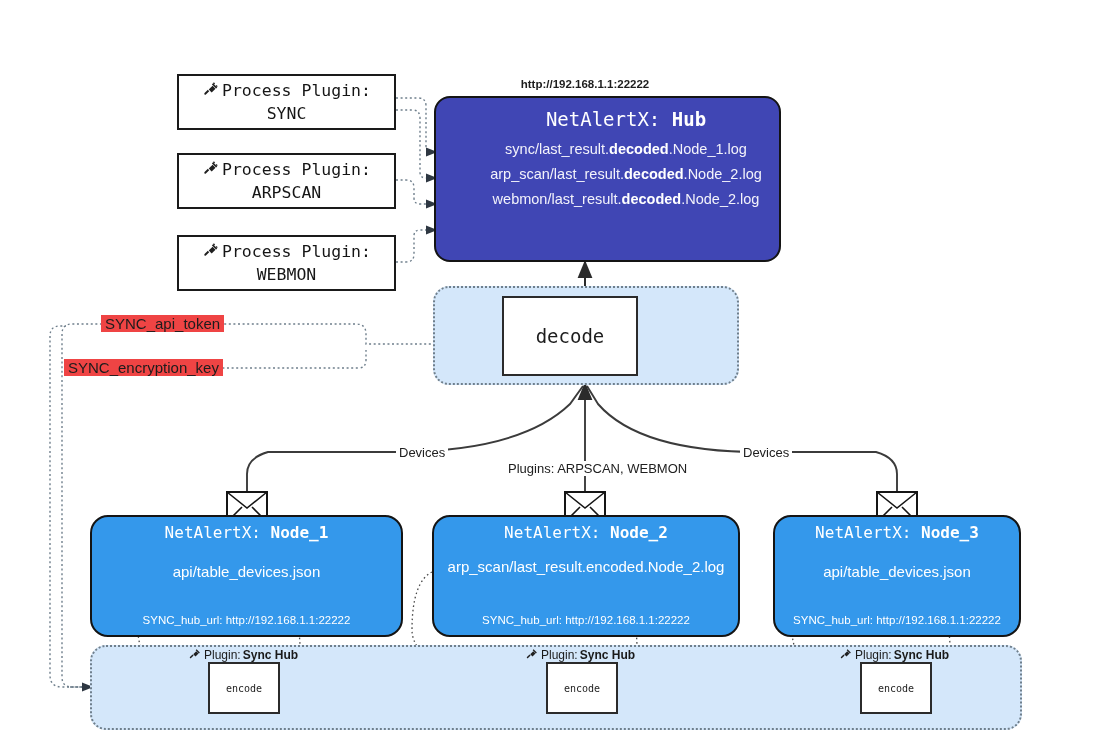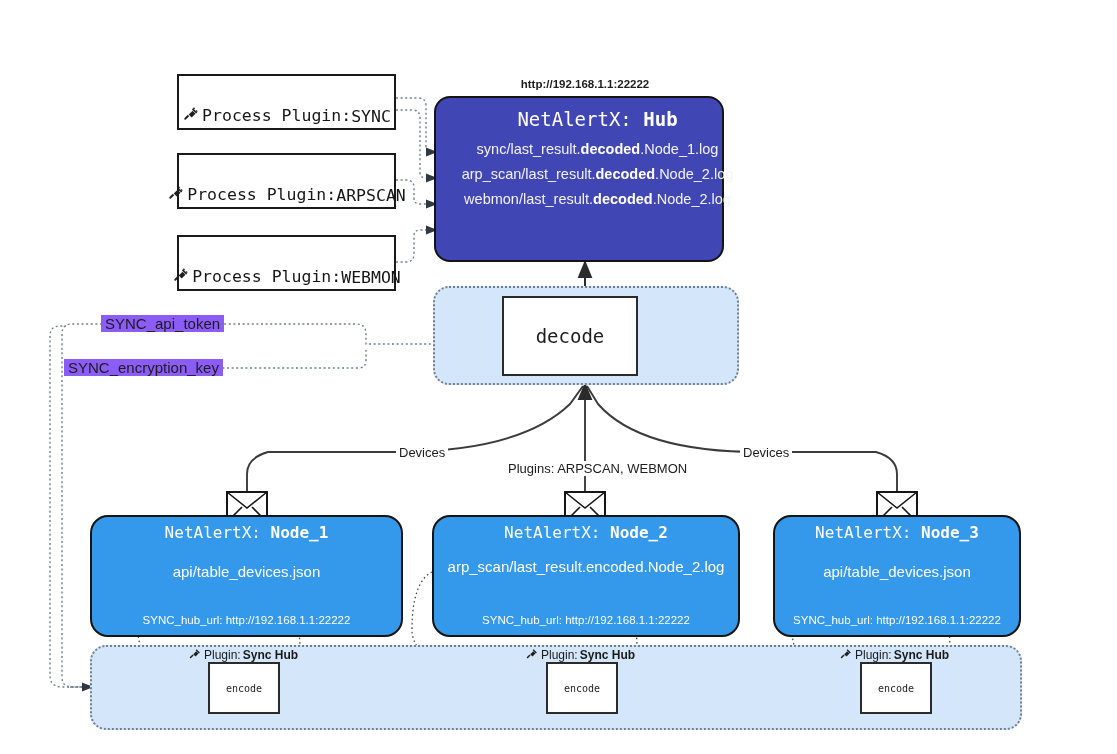--- a/index.html
+++ b/index.html
@@ -40,22 +40,22 @@
   
   .box { position: absolute; }
 
   .procbox {
     border: 2px solid #1a1a1a;
     background: #ffffff;
     font-family: "DejaVu Sans Mono", "Liberation Mono", monospace;
     font-size: 16.5px;
     color: #161616;
     display: flex;
-    flex-direction: row;
-    align-items: flex-end;
+    flex-direction: column;
+    align-items: center;
     justify-content: center;
     line-height: 1.35;
     text-align: center;
   }
   .procbox .l1 { display: flex; align-items: center; gap: 2px; white-space: nowrap; }
   .procbox .l2 { white-space: nowrap; }
 
   .hubbox {
     background: #4046b4;
     border: 2.5px solid #141414;
@@ -145,21 +145,21 @@
     color: #202020;
     white-space: nowrap;
     background: #ffffff;
     padding: 0 3px;
   }
   .key-label {
     position: absolute;
     font-size: 15px;
     color: #1c1c1c;
     white-space: nowrap;
-    background: #8b5cf6;
+    background: #ef4444;
     padding: 0 4px;
   }
   .plugin-tag {
     position: absolute;
     font-size: 12px;
     color: #1a1a1a;
     white-space: nowrap;
     display: flex;
     align-items: center;
     gap: 2px;
@@ -281,21 +281,21 @@
             </g>
           </svg>
       </span>
       <span>Process Plugin:</span>
     </span>
     <span class="l2">WEBMON</span>
   </div>
 
   <div class="url-label" style="left:434px; top:78px; width:302px;">http://192.168.1.1:22222</div>
 
-  <div class="box hubbox" style="left:434px; top:96px; width:290px; height:166px;padding-left:47px;">
+  <div class="box hubbox" style="left:434px; top:96px; width:347px; height:166px;padding-left:47px;">
     <div class="hub-title">
       <span>NetAlertX:</span>
       <b>Hub</b>
     </div>
     <div class="hub-line">
       <span>sync/last_result.</span><b>decoded</b><span>.Node_1.log</span>
     </div>
     <div class="hub-line">
       <span>arp_scan/last_result.</span><b>decoded</b><span>.Node_2.log</span>
     </div>

